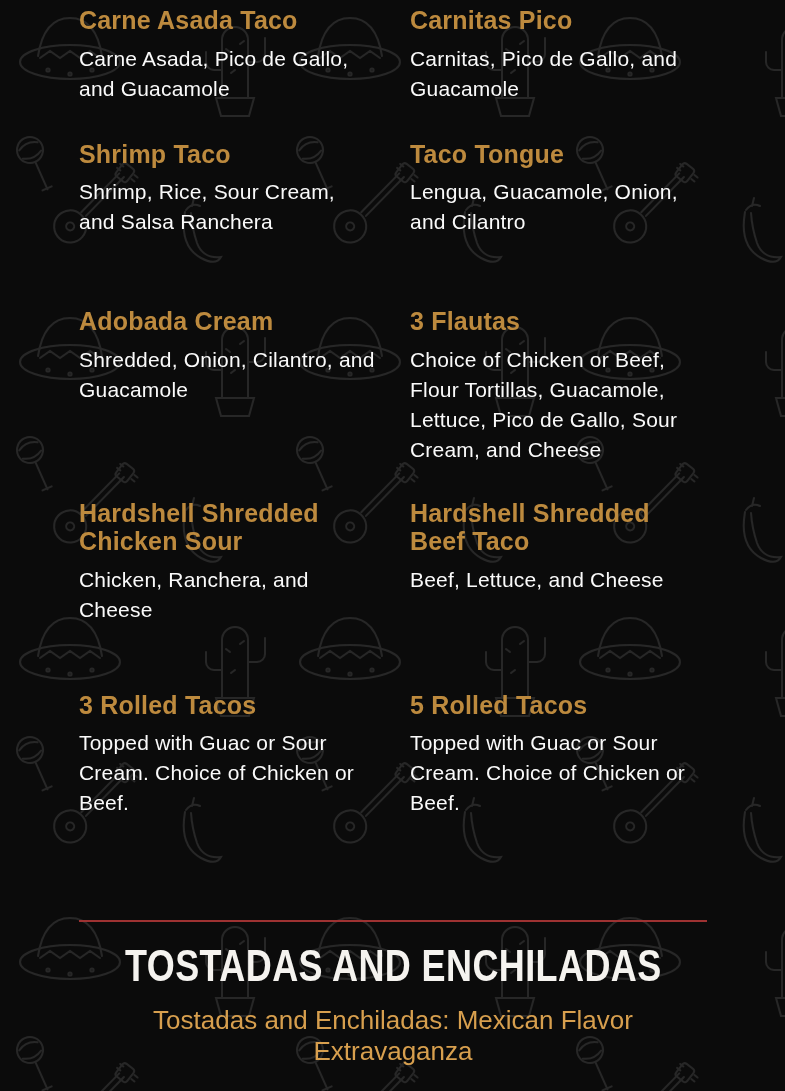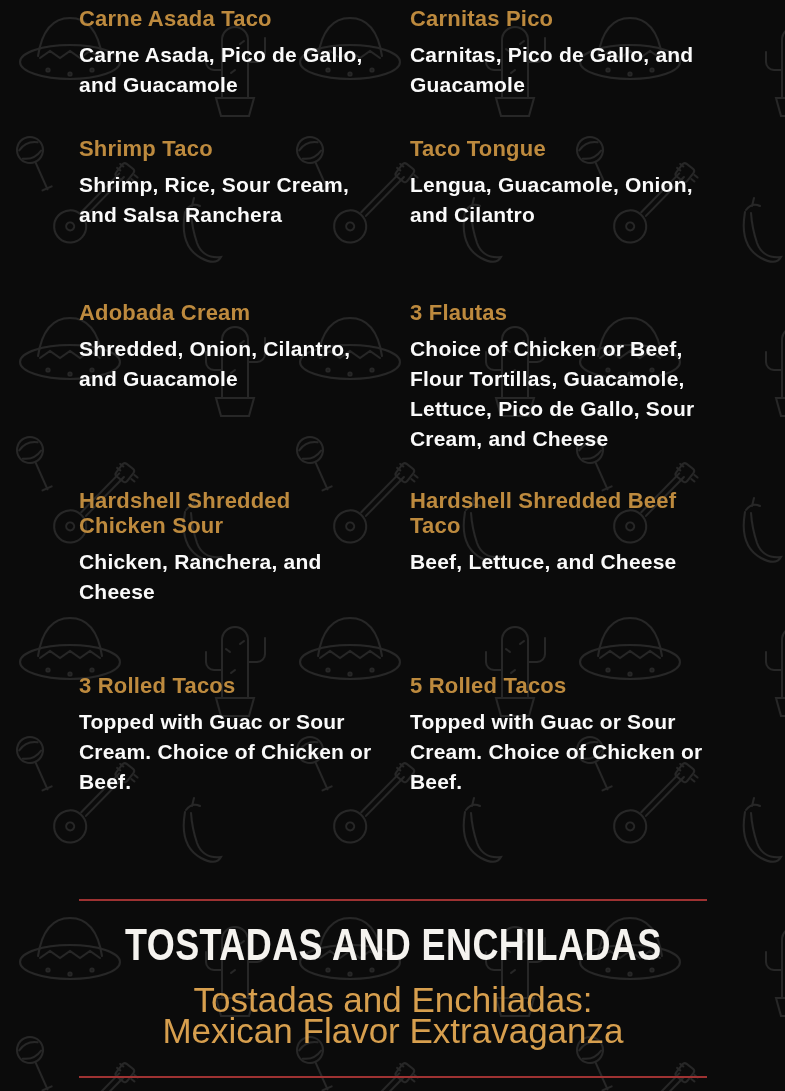--- a/index.html
+++ b/index.html
@@ -26,31 +26,31 @@
     column-gap:34px;
     align-items:start;
   }
   .row-1{margin-bottom:36px;}
   .row-2{margin-bottom:70px;}
   .row-3{margin-bottom:34px;}
   .row-4{margin-bottom:66px;}
   .row-5{margin-bottom:0;}
   .menu-item h3{
     margin:0 0 9px 0;
-    font-size:22px;
+    font-size:25px;
     line-height:1.14;
     font-weight:700;
     color:#bd8a3e;
     letter-spacing:.2px;
   }
   .menu-item p{
     margin:0;
     font-size:21px;
     line-height:30px;
-    font-weight:700;
+    font-weight:400;
     color:#fafafa;
     letter-spacing:.2px;
   }
   .divider{
     height:2px;border:none;margin:0;
     background:#9e3232;
   }
   .divider-top{margin-top:102px;}
   .section-title-wrap{
     margin-top:18px;
@@ -63,21 +63,21 @@
     color:#f5f3ef;
     white-space:nowrap;
     transform:scaleX(0.80);
     transform-origin:center;
     letter-spacing:.5px;
   }
   .section-subtitle{
     margin:13px auto 0;
     max-width:480px;
     text-align:center;
-    font-size:35px;
+    font-size:26px;
     line-height:31px;
     font-weight:400;
     color:#d79f4e;
   }
   .divider-bottom{margin-top:30px;}
 </style>
 </head>
 <body>
 
 <svg class="bg-doodles" width="785" height="1091" xmlns="http://www.w3.org/2000/svg" aria-hidden="true">

